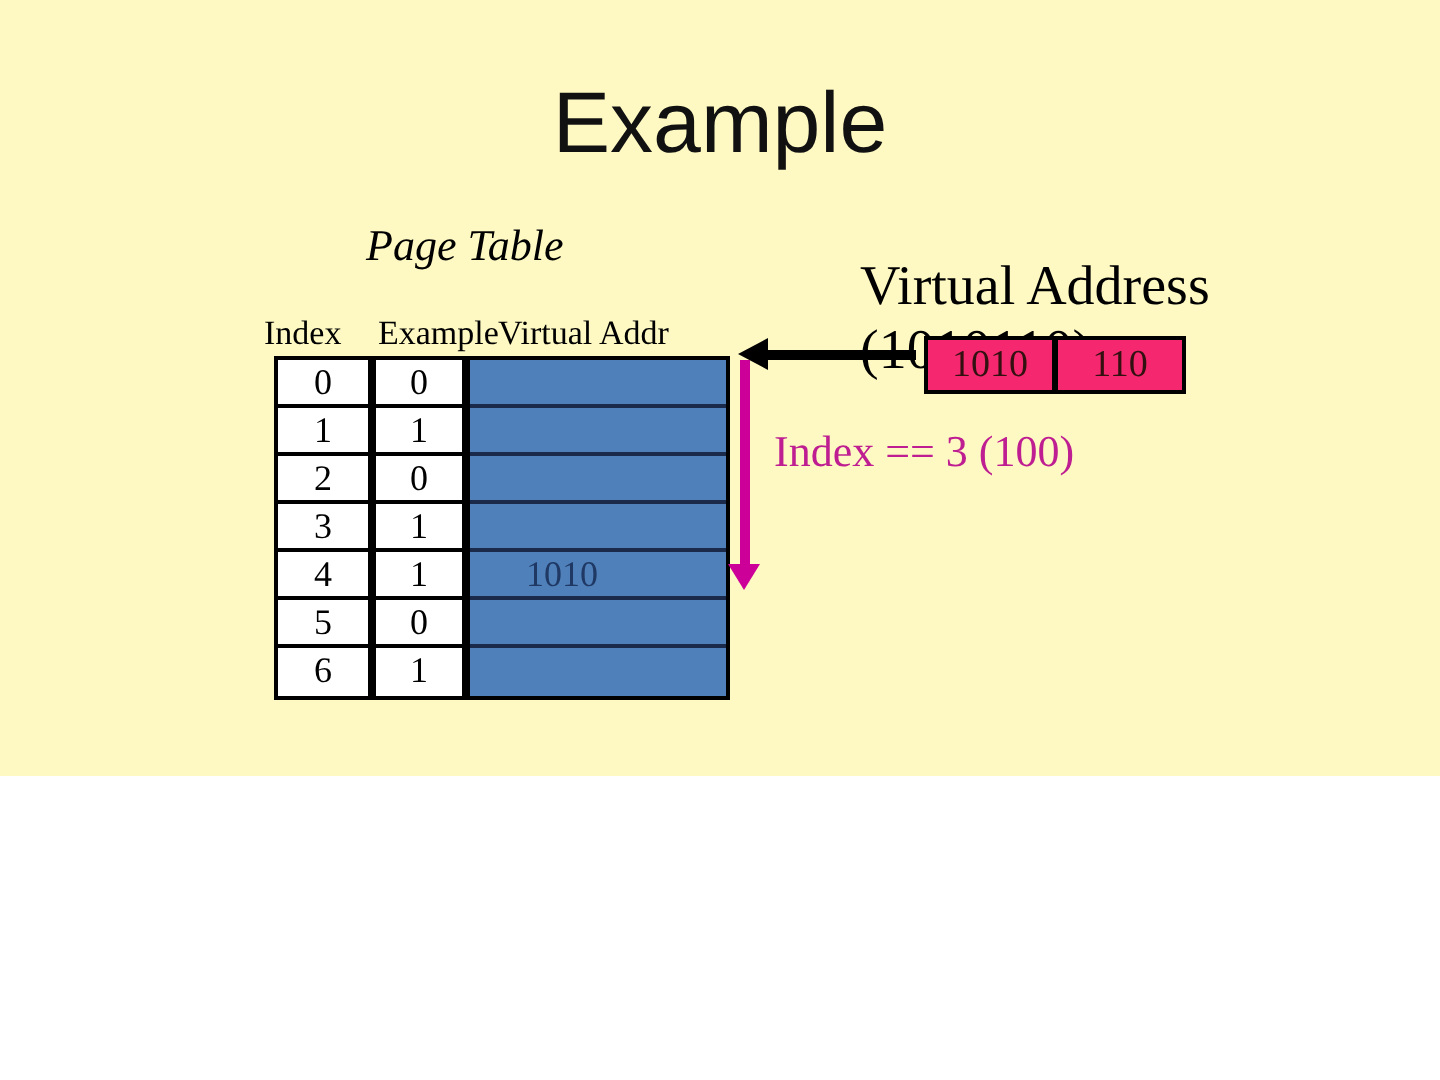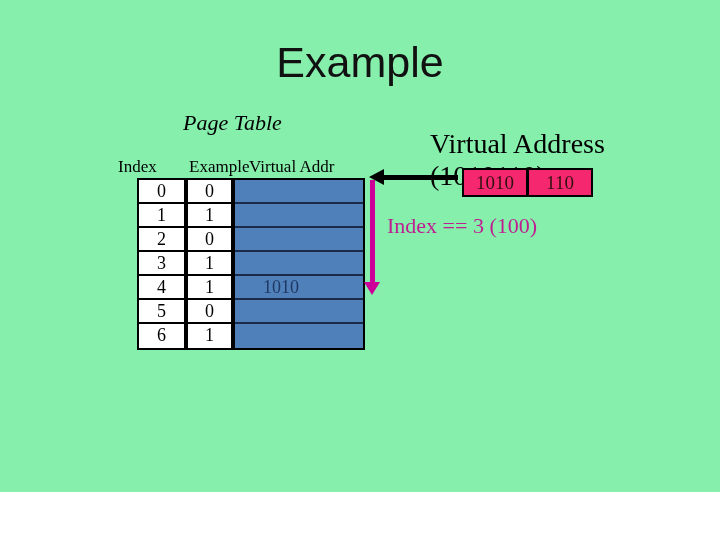--- a/index.html
+++ b/index.html
@@ -1,27 +1,27 @@
 <!DOCTYPE html>
 <html><head>
 <meta charset="utf-8">
 <style>
   html,body{margin:0;padding:0;background:#ffffff;}
-  .slide{position:relative;width:720px;height:492px;background:#86efac;overflow:hidden;
+  .slide{position:relative;width:720px;height:388px;background:#fef9c3;overflow:hidden;
          font-family:"Liberation Serif", serif;color:#000;}
 
   .title{position:absolute;left:0;top:38px;width:720px;text-align:center;
          font-family:"Liberation Sans", sans-serif;font-size:43px;color:#111;}
 
   .pt-heading{position:absolute;left:183px;top:110px;font-size:22px;font-style:italic;}
 
   .va-label{position:absolute;left:430px;top:128px;font-size:28px;}
 
   .hdr{position:absolute;top:157px;font-size:17px;white-space:nowrap;}
-  .hdr-index{left:118px;}
+  .hdr-index{left:132px;}
   .hdr-present{left:189px;}
   .hdr-vaddr{left:249px;}
 
   .col{position:absolute;top:178px;border:2px solid #000;box-sizing:content-box;background:#fff;}
   .col-index{left:137px;width:45px;}
   .col-present{left:186px;width:43px;}
   .col-vaddr{left:233px;width:128px;background:#4F80BA;}
 
   .cell{height:24px;line-height:22px;box-sizing:border-box;border-bottom:2px solid #000;
         text-align:center;font-size:18px;}

